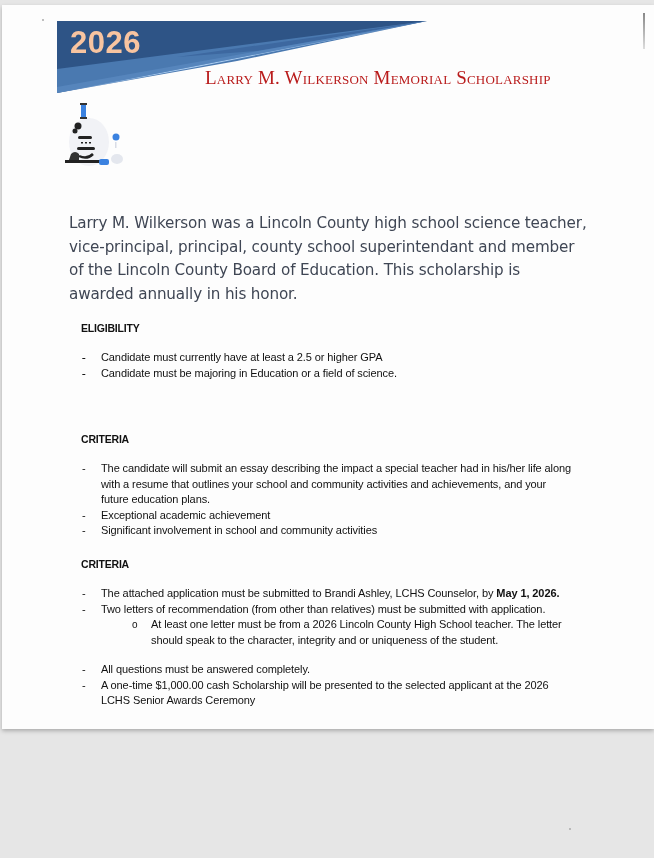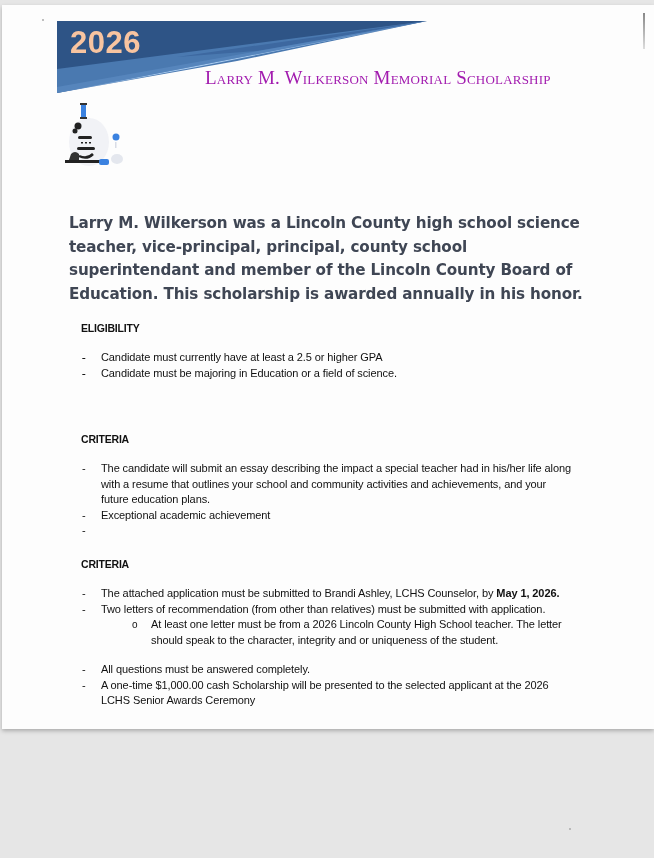--- a/index.html
+++ b/index.html
@@ -37,21 +37,21 @@
       color: #f8c4a0;
       letter-spacing: 0.5px;
       line-height: 36px;
     }
     .title {
       position: absolute;
       left: 203px;
       top: 60px;
       font-family: "Liberation Serif", serif;
       font-size: 19px;
-      color: #a21caf;
+      color: #b91c1c;
       font-variant: small-caps;
       letter-spacing: 0.2px;
       white-space: nowrap;
       line-height: 26px;
     }
     .microscope {
       position: absolute;
       left: 57px;
       top: 95px;
       width: 72px;
@@ -68,21 +68,20 @@
     .intro {
       position: absolute;
       left: 67px;
       top: 207px;
       width: 520px;
       font-family: "DejaVu Sans", sans-serif;
       font-size: 15.2px;
       line-height: 23.5px;
       color: #3f4654;
       letter-spacing: -0.15px;
-      font-weight: bold;
     }
     .section {
       position: absolute;
       left: 71px;
       font-family: "Liberation Sans", sans-serif;
       color: #111;
     }
     .heading {
       font-weight: bold;
       font-size: 10.5px;
@@ -188,21 +187,21 @@
       <li><span class="dash">-</span></li>
       <li><span class="dash">-</span><span>Candidate must be majoring in Education or a field of science.</span></li>
     </ul>
   </div>
 
   <div class="section" style="top: 427px;">
     <div class="heading">CRITERIA</div>
     <ul class="items">
       <li><span class="dash">-</span><span>The candidate will submit an essay describing the impact a special teacher had in his/her life along with a resume that outlines your school and community activities and achievements, and your future education plans.</span></li>
       <li><span class="dash">-</span><span>Exceptional academic achievement</span></li>
-      <li><span class="dash">-</span></li>
+      <li><span class="dash">-</span><span>Significant involvement in school and community activities</span></li>
     </ul>
   </div>
 
   <div class="section" style="top: 552px;">
     <div class="heading">CRITERIA</div>
     <ul class="items">
       <li><span class="dash">-</span><span>The attached application must be submitted to Brandi Ashley, LCHS Counselor, by </span><span class="bold">May 1, 2026.</span></li>
       <li><span class="dash">-</span><span>Two letters of recommendation (from other than relatives) must be submitted with application.</span>
         <ul class="sub">
           <li><span class="circ">o</span><span>At least one letter must be from a 2026 Lincoln County High School teacher. The letter should speak to the character, integrity and or uniqueness of the student.</span></li>

